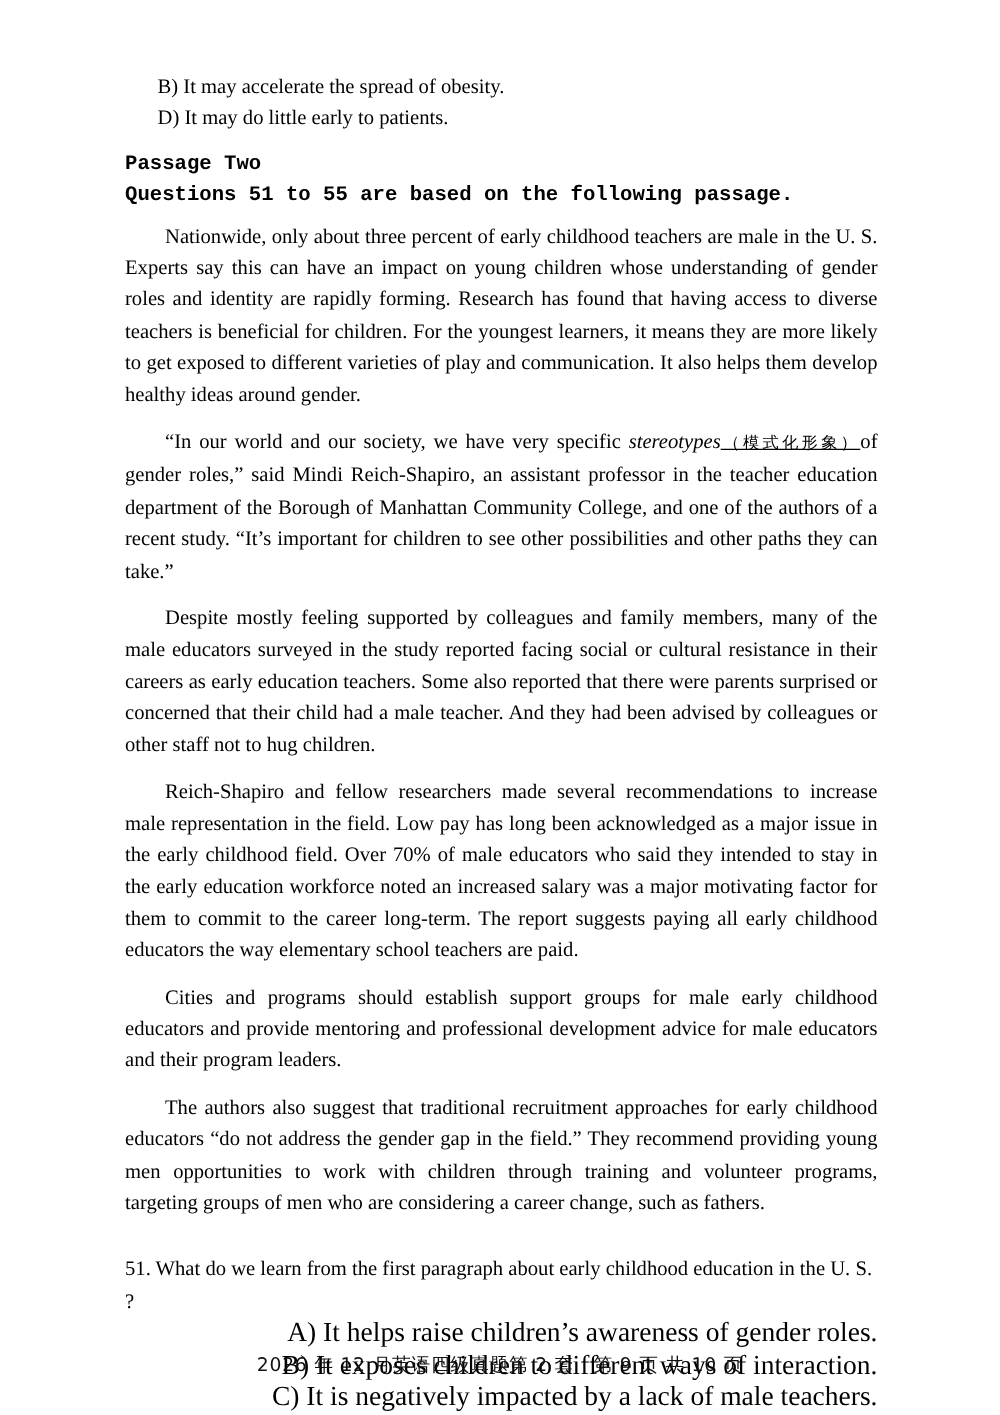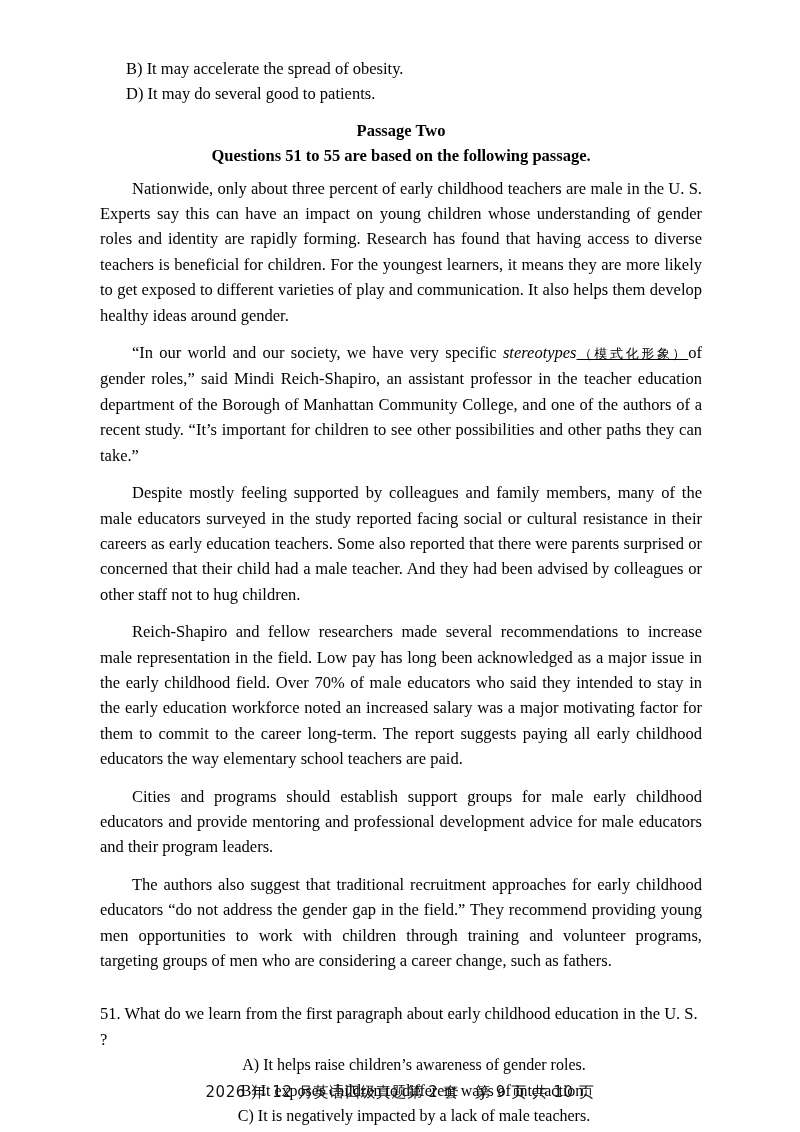--- a/index.html
+++ b/index.html
@@ -39,21 +39,22 @@
     margin: 0 0 0 26px;
     text-align: left;
     white-space: nowrap;
   }
 
   .head-bold {
     font-size: 16.5px;
     line-height: 25.4px;
     font-weight: bold;
     margin: 0;
-    text-align: center;
+    text-align: left;
+    font-family: Liberation Mono, monospace;
   }
 
   .spacer-sm { height: 7px; }
   .spacer-md { height: 11px; }
 
   .para {
     font-size: 16.5px;
     line-height: 25.4px;
     margin: 0;
     text-align: justify;
@@ -76,24 +77,24 @@
   .q-block {
     margin-top: 28px;
   }
   .q-stem {
     font-size: 16.5px;
     line-height: 25.4px;
     margin: 0;
     text-align: left;
   }
   .q-opt {
-    font-size: 16px;
+    font-size: 22px;
     line-height: 25.4px;
     margin: 0 0 0 26px;
-    text-align: center;
+    text-align: right;
   }
 
   .footer {
     position: absolute;
     left: 0;
     top: 1083px;
     width: 800px;
     text-align: center;
     font-size: 15px;
     font-family: "DejaVu Sans", "Liberation Sans", sans-serif;
@@ -102,21 +103,21 @@
   }
 </style>
 </head>
 <body>
 
 <div class="page">
   <div class="content">
 
     <div>
       <p class="opt">B) It may accelerate the spread of obesity.</p>
-      <p class="opt">D) It may do several good to patients.</p>
+      <p class="opt">D) It may do little early to patients.</p>
     </div>
 
     <div class="spacer-md"></div>
 
     <p class="head-bold">Passage Two</p>
     <p class="head-bold">Questions 51 to 55 are based on the following passage.</p>
 
     <div class="spacer-sm"></div>
 
     <div>

